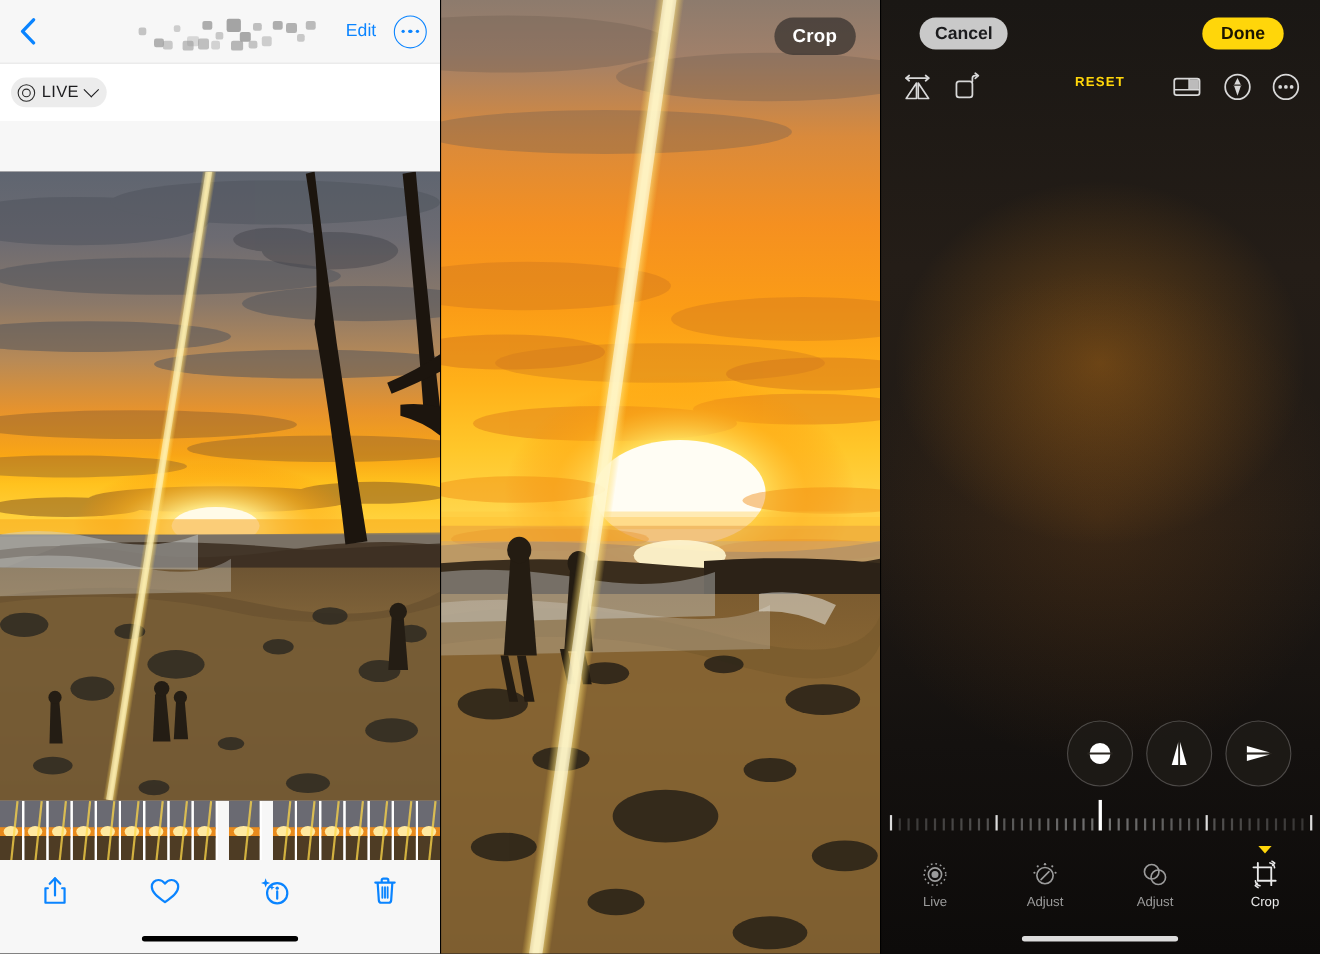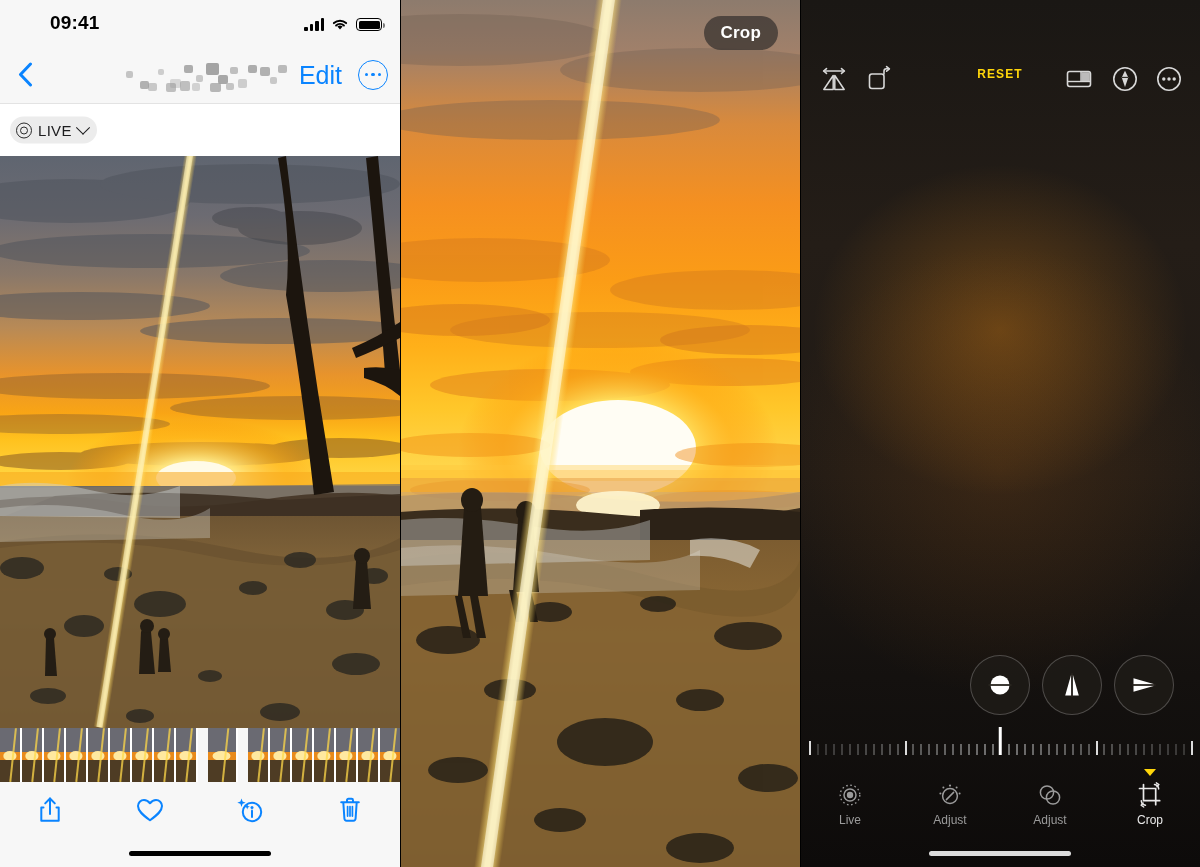--- a/index.html
+++ b/index.html
@@ -35,21 +35,21 @@
   .nav-back svg { display: block; }
   .nav-title-redacted {
     position: absolute; left: 118px; top: 50%; transform: translateY(-50%);
     width: 175px; height: 32px;
   }
   .nav-title-redacted span {
     position: absolute; background: #9a9a9a; border-radius: 2px;
   }
   .nav-edit {
     position: absolute; right: 58px; top: 50%; transform: translateY(-50%);
-    font-size: 25px; color: #0a84ff; font-weight: 400;
+    font-size: 16px; color: #0a84ff; font-weight: 400;
   }
   .nav-more {
     position: absolute; right: 12px; top: 50%; transform: translateY(-50%);
     width: 30px; height: 30px; border: 1.8px solid #0a84ff; border-radius: 50%;
     display: flex; align-items: center; justify-content: center; gap: 3px;
   }
   .nav-more i { width: 3.6px; height: 3.6px; background: #0a84ff; border-radius: 50%; display: block; }
 
   .livebar { position: relative; height: 52px; background: #fff; }
   .live-pill {
@@ -136,39 +136,20 @@
 
   .divider { position: absolute; top: 0; width: 1px; height: 867px; background: #000; z-index: 20; }
 </style>
 </head>
 <body>
 
 <div class="stage">
 
   <div class="panel1">
 
-    <div class="statusbar">
-      <div class="sb-time">09:41</div>
-      <div class="sb-right">
-        <span class="sig">
-            <i></i>
-            <i></i>
-            <i></i>
-            <i></i>
-          </span>
-        <svg width="18" height="14" viewBox="0 0 18 14">
-          <path d="M9 12.4 6.4 9.6a3.8 3.8 0 0 1 5.2 0z" fill="#000"></path>
-          <path d="M2.9 6.1a9 9 0 0 1 12.2 0" stroke="#000" stroke-width="2" fill="none" stroke-linecap="round"></path>
-          <path d="M5.1 8.5a5.9 5.9 0 0 1 7.8 0" stroke="#000" stroke-width="2" fill="none" stroke-linecap="round"></path>
-        </svg>
-        <span class="batt">
-            <i></i>
-          </span>
-      </div>
-    </div>
 
     <div class="navbar">
       <div class="nav-back">
         <svg width="15" height="25" viewBox="0 0 15 25">
           <path d="M12.5 2 2.5 12.5 12.5 23" stroke="#0a84ff" stroke-width="3" fill="none" stroke-linecap="round" stroke-linejoin="round"></path>
         </svg>
       </div>
       <div class="nav-title-redacted" id="redacted">
           <span style="left: 8px; top: 12px; width: 7px; height: 7px; opacity: 0.55;"></span>
           <span style="left: 22px; top: 22px; width: 9px; height: 8px; opacity: 0.75;"></span>
@@ -575,20 +556,24 @@
       <g transform="rotate(8 220 0)">
         <rect x="196" y="-30" width="26" height="920" fill="url(#beam2)" opacity="0.95"></rect>
         <rect x="203" y="-30" width="12" height="920" fill="#fffae0" opacity="0.6"></rect>
       </g>
     </svg>
   </div>
 
   <div class="panel3">
     <div class="p3-glow"></div>
 
+    <div class="p3-top">
+      <div class="btn-cancel">Cancel</div>
+      <div class="btn-done">Done</div>
+    </div>
 
     <div class="p3-tools">
       <div class="tool-i" style="left:17px">
         <svg width="30" height="28" viewBox="0 0 30 28">
           <path d="M5 6h20" stroke="#d8d8d8" stroke-width="1.6" stroke-linecap="round"></path>
           <path d="M7.5 3.6 4.6 6l2.9 2.4M22.5 3.6 25.4 6l-2.9 2.4" stroke="#d8d8d8" stroke-width="1.6" fill="none" stroke-linecap="round" stroke-linejoin="round"></path>
           <path d="M14.2 10.5 4.8 24.5h9.4z" stroke="#d8d8d8" stroke-width="1.5" fill="none" stroke-linejoin="round"></path>
           <path d="M15.8 10.5 25.2 24.5h-9.4z" stroke="#d8d8d8" stroke-width="1.5" fill="none" stroke-linejoin="round"></path>
         </svg>
       </div>

